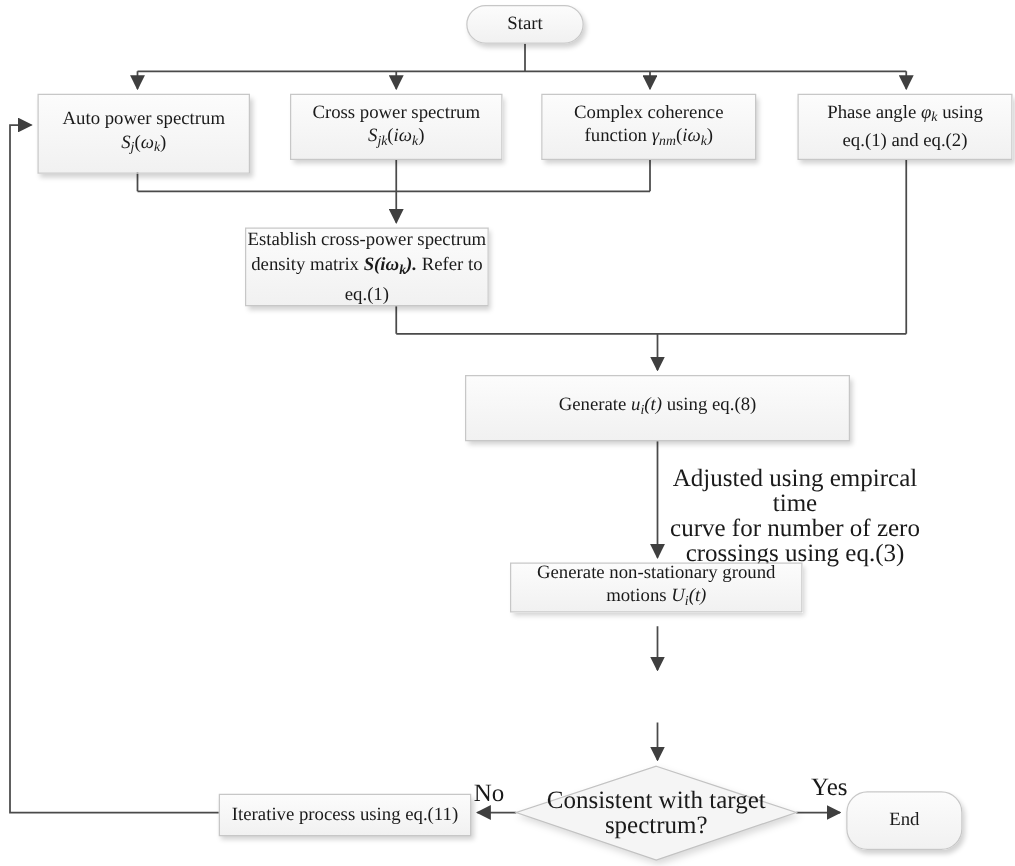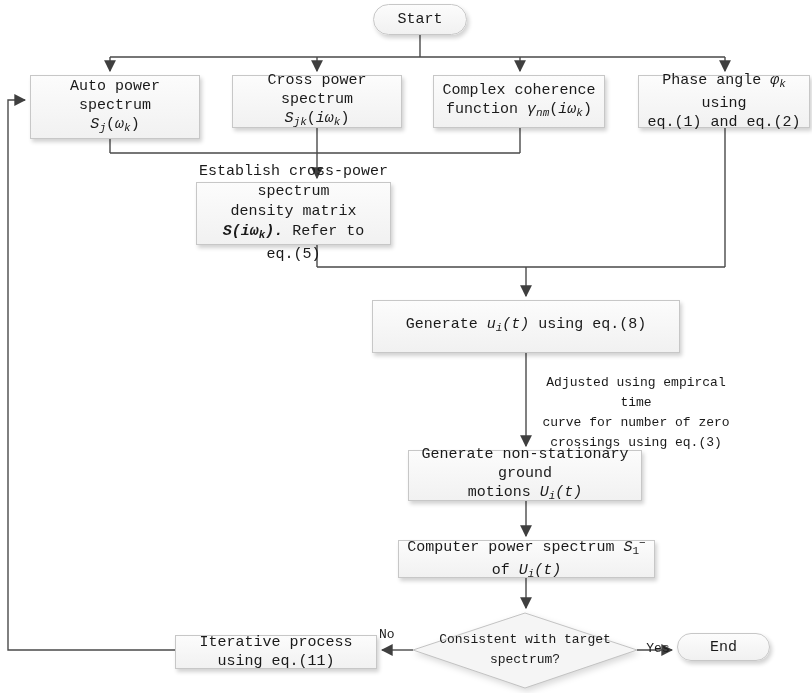--- a/index.html
+++ b/index.html
@@ -1,53 +1,53 @@
 <!DOCTYPE html>
 <html><head>
 <meta charset="utf-8">
 <style>
   html,body{margin:0;padding:0;background:#ffffff;}
   #canvas{
     position:relative;width:812px;height:693px;background:#ffffff;
-    font-family:Liberation Mono, monospace;color:#1a1a1a;overflow:hidden;
+    font-family:Liberation Serif, serif;color:#1a1a1a;overflow:hidden;
   }
   #edges{position:absolute;left:0;top:0;z-index:1;}
   .bx{
     position:absolute;z-index:2;box-sizing:border-box;
     border:1px solid #c7c7c7;
     background:linear-gradient(180deg,#fcfcfc 0%,#f1f1f1 100%);
     box-shadow:2px 3px 4px rgba(0,0,0,0.18);
     display:flex;flex-direction:column;align-items:center;justify-content:center;
     text-align:center;font-size:15px;line-height:19px;
   }
   .pill{border-radius:17px;}
   .plain{
     position:absolute;z-index:2;background:none;border:none;box-shadow:none;
-    font-size:13px;line-height:20px;text-align:center;
+    font-size:20px;line-height:20px;text-align:center;
   }
   .it{font-style:italic;}
   .bd{font-weight:bold;font-style:italic;}
   .sb{font-size:11px;vertical-align:-3px;}
   .sp{font-size:11px;vertical-align:5px;}
   
   .n-start{left:373px;top:4px;width:94px;height:31px;}
   .n-auto{left:30px;top:75px;width:170px;height:64px;}
   .n-cross{left:232px;top:75px;width:170px;height:53px;}
   .n-coh{left:433px;top:75px;width:172px;height:53px;}
   .n-phase{left:638px;top:75px;width:172px;height:53px;}
   .n-est{left:196px;top:182px;width:195px;height:63px;line-height:20px;}
   .n-genu{left:372px;top:300px;width:308px;height:53px;}
   .n-note{left:528px;top:373px;width:216px;}
-  .n-genU{left:408px;top:450px;width:234px;height:51px;}
+  .n-genU{left:408px;top:450px;width:234px;height:40px;}
   .n-comp{left:398px;top:540px;width:257px;height:38px;}
   .n-dec{left:425px;top:630px;width:200px;z-index:3;}
   .n-iter{left:175px;top:635px;width:202px;height:34px;}
-  .n-end{left:677px;top:633px;width:93px;height:28px;}
+  .n-end{left:677px;top:633px;width:93px;height:47px;}
   .n-no{left:379px;top:625px;width:34px;text-align:left;}
-  .n-yes{left:638px;top:620px;width:40px;text-align:center;margin-top:19px;}
+  .n-yes{left:638px;top:620px;width:40px;text-align:right;}
 </style>
 </head>
 <body>
 
 <div id="canvas">
 
   <svg id="edges" width="812" height="693" viewBox="0 0 812 693">
     <defs>
       <marker id="arr" viewBox="0 0 10 10" refX="9" refY="5" markerWidth="8.5" markerHeight="8.5" orient="auto-start-reverse">
         <path d="M0,0 L10,5 L0,10 z" fill="#3f3f3f"></path>
@@ -93,41 +93,38 @@
   </div>
 
   <div class="bx n-phase">
     <div><span>Phase angle </span><span class="it">φ</span><span class="it sb">k</span><span> using</span></div>
     <div>eq.(1) and eq.(2)</div>
   </div>
 
   <div class="bx n-est">
     <div>Establish cross-power spectrum</div>
     <div><span>density matrix </span><span class="bd">S</span><span class="bd">(iω</span><span class="bd sb">k</span><span class="bd">).</span><span> Refer to</span></div>
-    <div>eq.(5)</div>
+    <div>eq.(1)</div>
   </div>
 
   <div class="bx n-genu">
     <div><span>Generate </span><span class="it">u</span><span class="it sb">i</span><span class="it">(t)</span><span> using eq.(8)</span></div>
   </div>
 
   <div class="plain n-note">
     <div>Adjusted using empircal time</div>
     <div>curve for number of zero</div>
     <div>crossings using eq.(3)</div>
   </div>
 
   <div class="bx n-genU">
     <div>Generate non-stationary ground</div>
     <div><span>motions </span><span class="it">U</span><span class="it sb">i</span><span class="it">(t)</span></div>
   </div>
 
-  <div class="bx n-comp">
-    <div><span>Computer power spectrum </span><span class="it">S</span><span class="sb">1</span><span class="sp">−</span><span> of </span><span class="it">U</span><span class="it sb">i</span><span class="it">(t)</span></div>
-  </div>
 
   <div class="plain n-dec">
     <div>Consistent with target</div>
     <div>spectrum?</div>
   </div>
 
   <div class="bx n-iter">
     <div>Iterative process using eq.(11)</div>
   </div>
 

